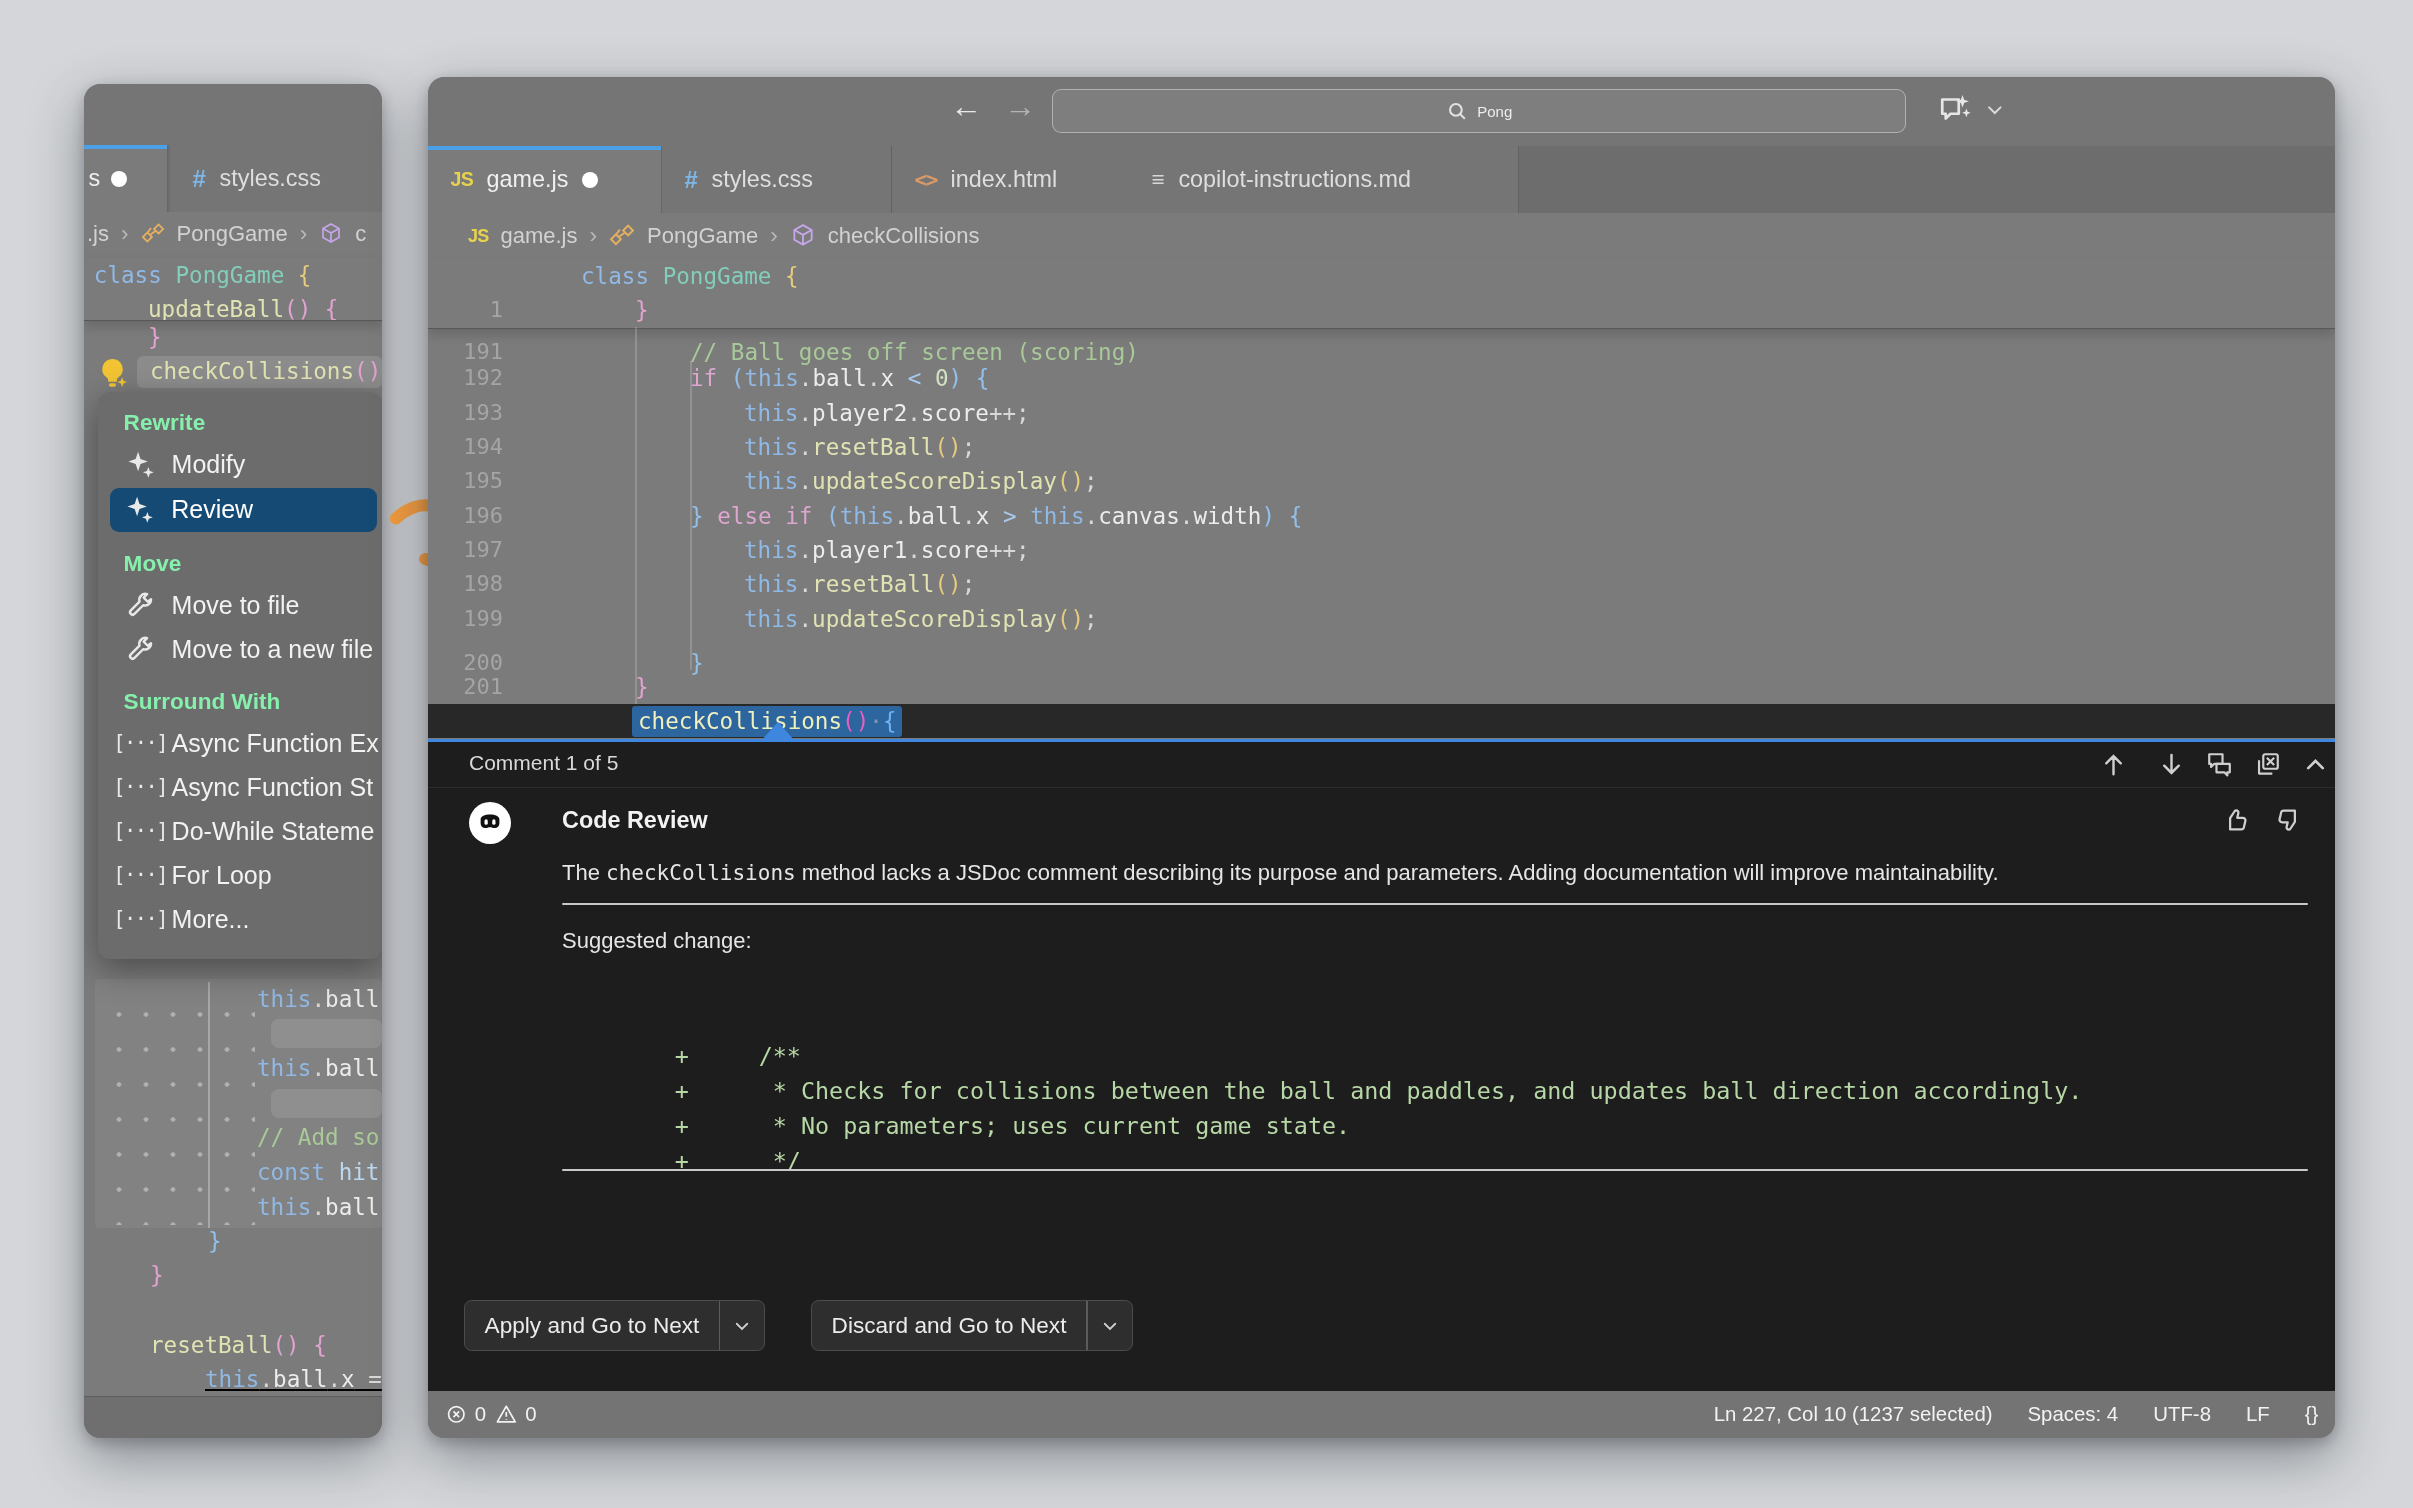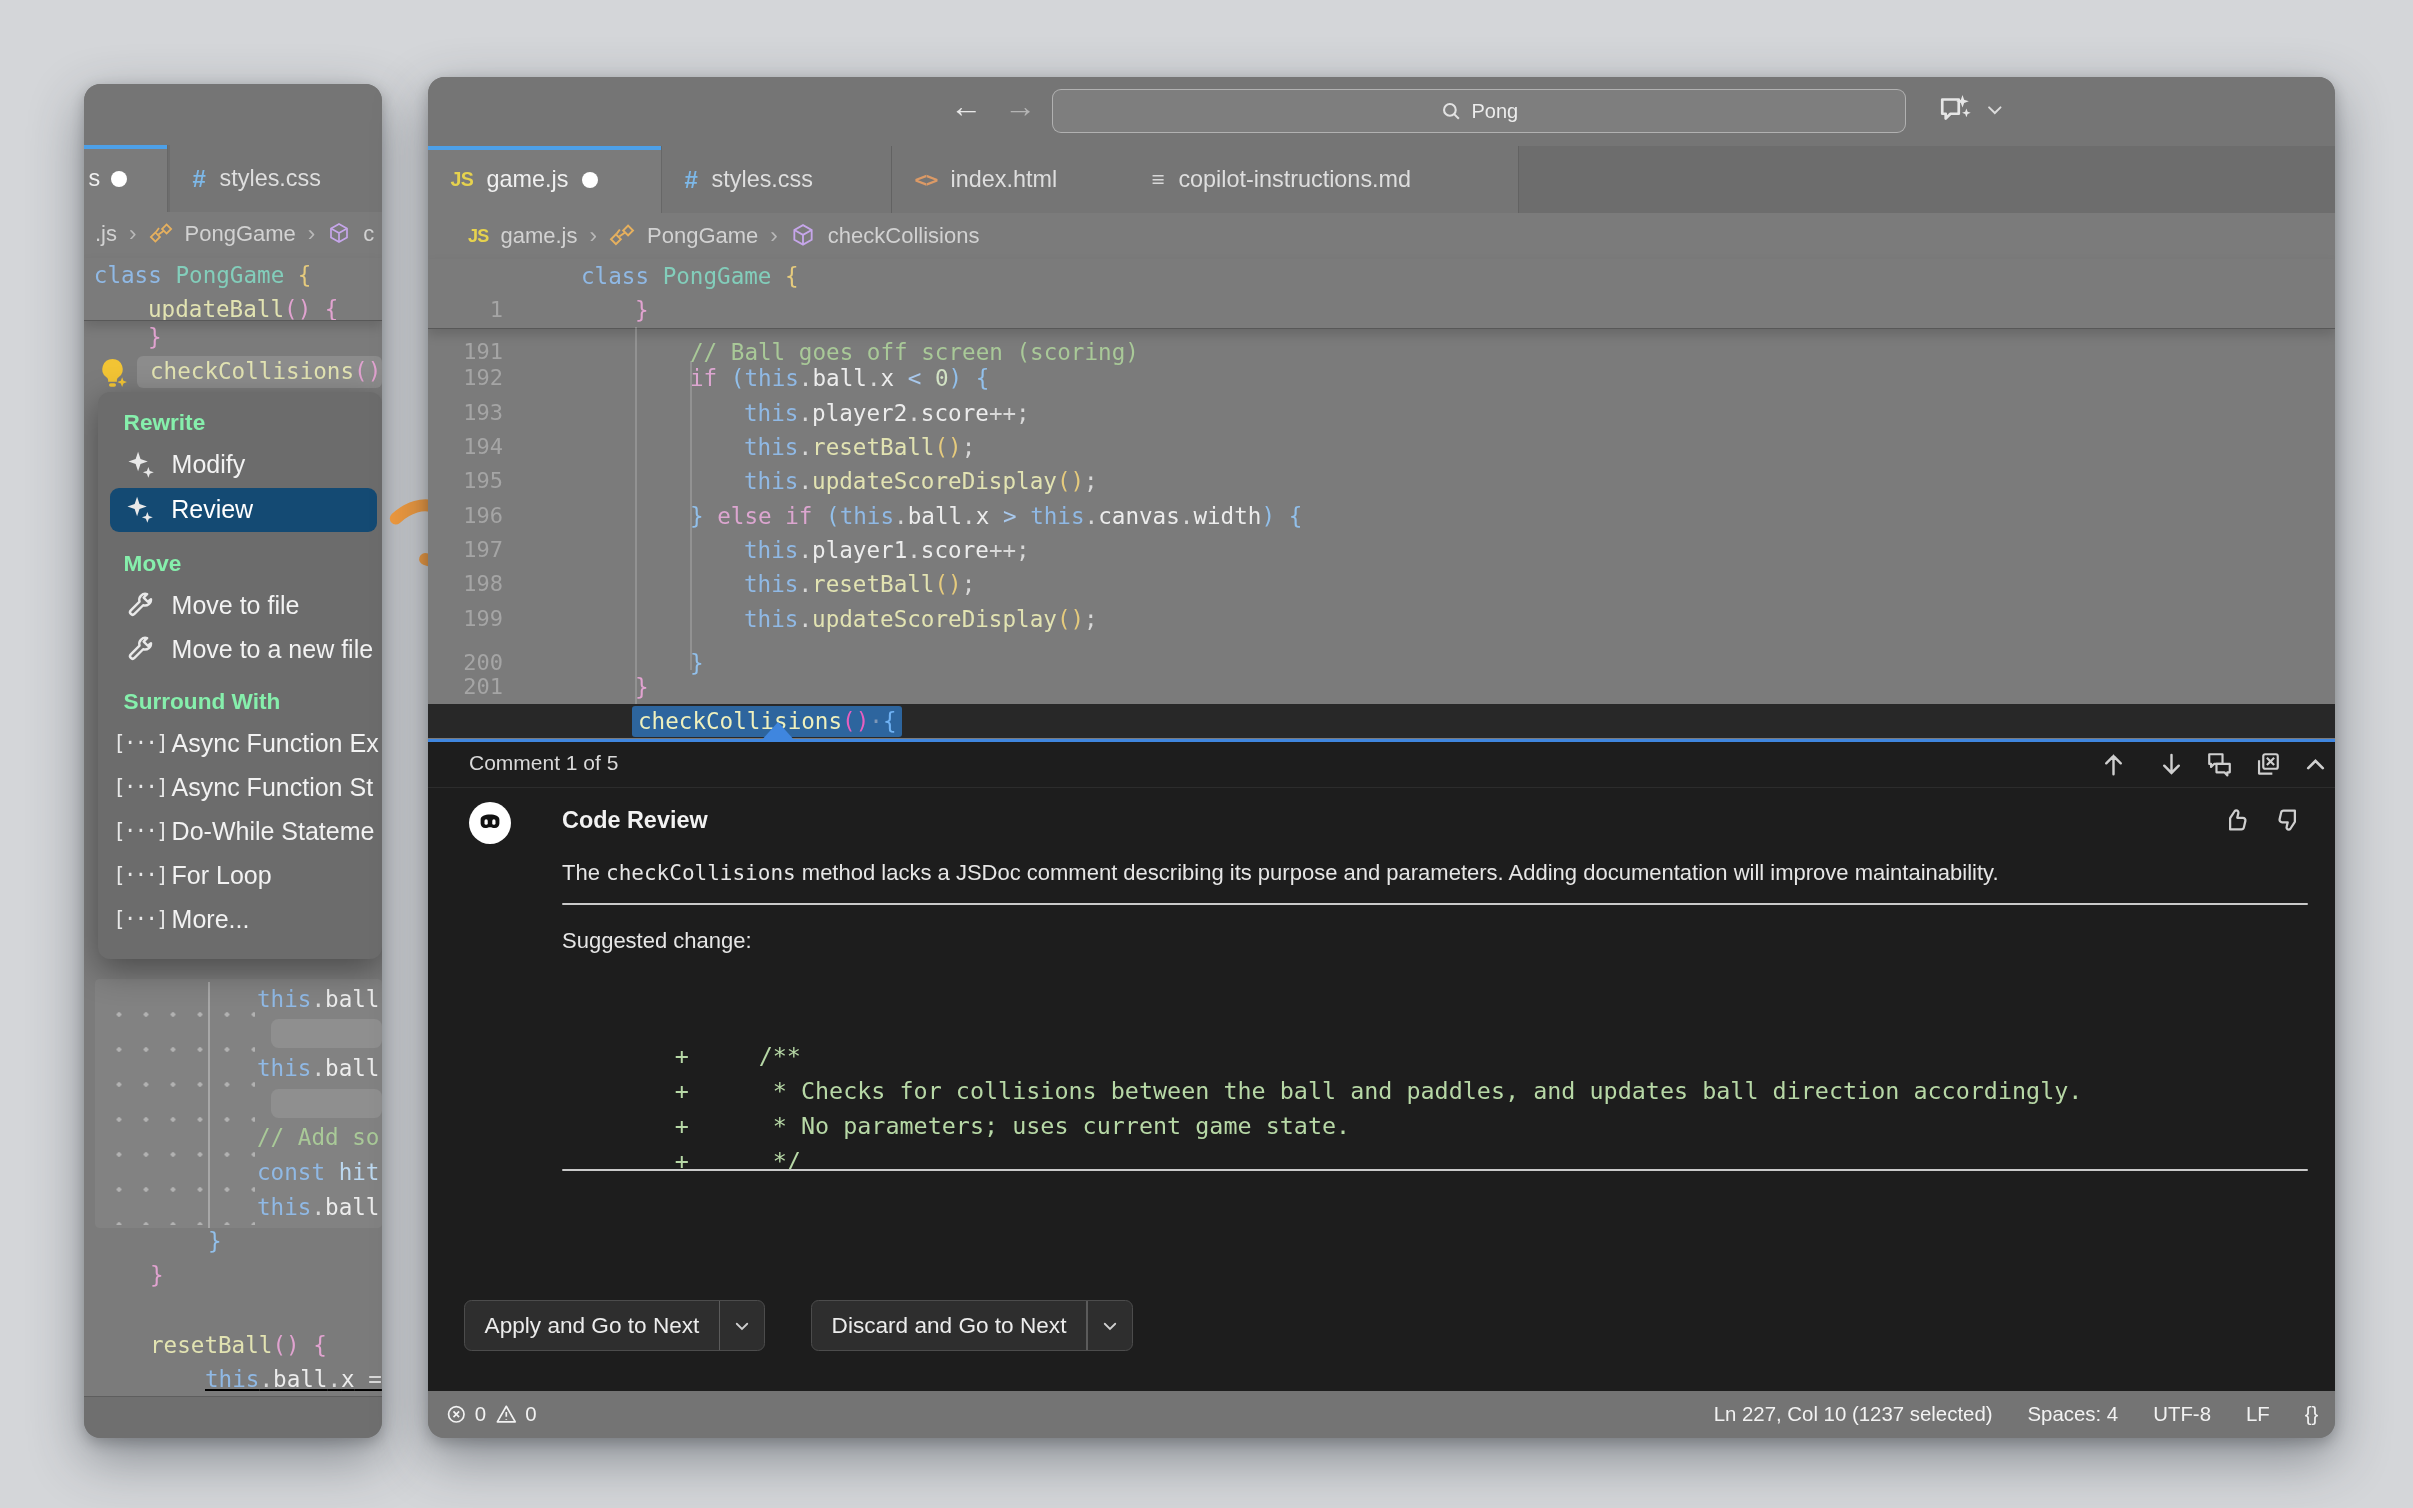--- a/index.html
+++ b/index.html
@@ -56,21 +56,21 @@
   .m-i.selected{background:#144a73;border-radius:9px;margin:1.5px 4.5px 1.5px 12px;padding-left:13.6px;color:#ffffff;}
   .m-ic{width:33px;display:flex;justify-content:center;color:#e9e9e9;flex:0 0 33px;}
   .m-gap{height:12px;}
   .surround-glyph{font-family:"DejaVu Sans Mono",monospace;font-size:20.4px;letter-spacing:-1.5px;color:#e9e9e9;}
 
   
   .toolbar{position:absolute;left:0;right:0;top:0;height:69px;background:#757575;}
   .navarrow{position:absolute;top:10.6px;font-size:32px;}
   .searchbox{position:absolute;left:624px;top:12px;width:854px;height:44px;background:#7e7e7e;
              border:1.5px solid rgba(255,255,255,.4);border-radius:9px;display:flex;align-items:center;
-             justify-content:center;gap:9px;color:#ededed;font-size:20px;box-sizing:border-box;}
+             justify-content:center;gap:9px;color:#ededed;font-size:15px;box-sizing:border-box;}
 
   
   .panel{position:absolute;left:0;right:0;background:#1d1d1d;border-top:3.8px solid #3f86df;}
   .notch{position:absolute;top:-20.4px;left:332px;width:0;height:0;border-left:18px solid transparent;
          border-right:18px solid transparent;border-bottom:20.4px solid #3f86df;}
   .p-header{position:absolute;left:0;right:0;top:0;height:45px;border-bottom:0.8px solid rgba(255,255,255,.07);}
   .p-htext{position:absolute;left:41px;top:9px;font-size:21px;color:#d9d9d9;}
   .p-ico{position:absolute;top:7.5px;width:30px;height:30px;color:#cfcfcf;}
   .hr{position:absolute;height:2.3px;background:#c9c9c9;border-radius:1.5px;}
   .diff-row{position:absolute;left:134px;font-family:"DejaVu Sans Mono",monospace;font-size:23.4px;
@@ -106,21 +106,21 @@
       <div class="tab active" style="left:0;width:84px;padding-left:4.5px;gap:10.6px;">
         <span class="lbl">s</span>
         <span class="dirty-dot"></span>
       </div>
       <div class="tab" style="left:86px;width:212px;border-right:none;">
         <span class="ic-css">#</span>
         <span class="lbl">styles.css</span>
       </div>
     </div>
 
-    <div class="breadcrumb" style="top:128px;padding-left:11px;">
+    <div class="breadcrumb" style="top:128px;padding-left:3px;">
       <span>.js</span>
       <span class="bc-sep">›</span>
       <span>
         <svg width="24" height="24" viewBox="0 0 24 24" fill="none" stroke="#e6b05e" stroke-width="1.8">
           <rect x="3.2" y="11.8" width="6.4" height="6.4" transform="rotate(45 6.4 15)"></rect>
           <rect x="14.4" y="3.8" width="6.4" height="6.4" transform="rotate(45 17.6 7)"></rect>
           <path d="M9.5 12.5l5-3.5M7 10l3-4"></path>
         </svg>
       </span>
       <span>PongGame</span>

